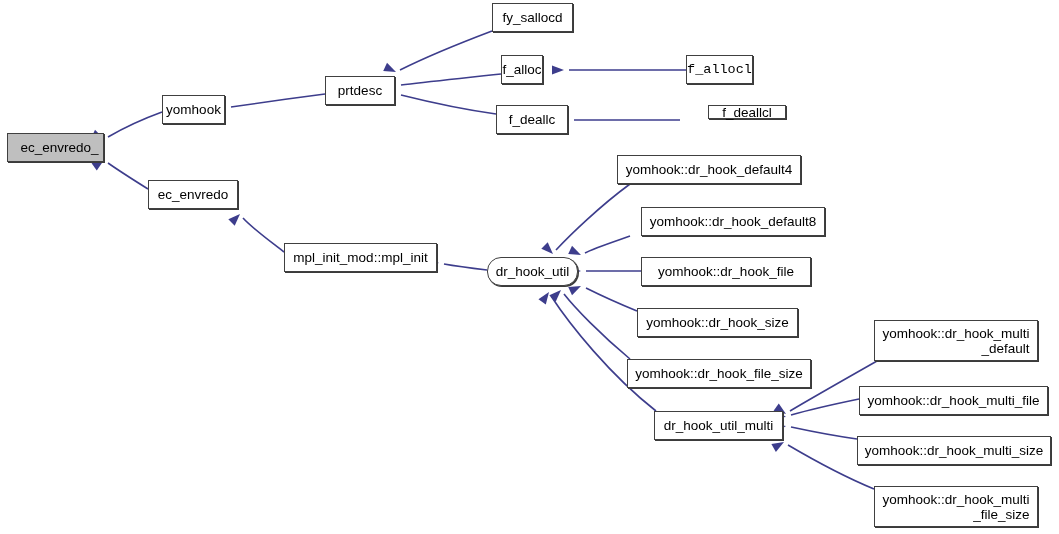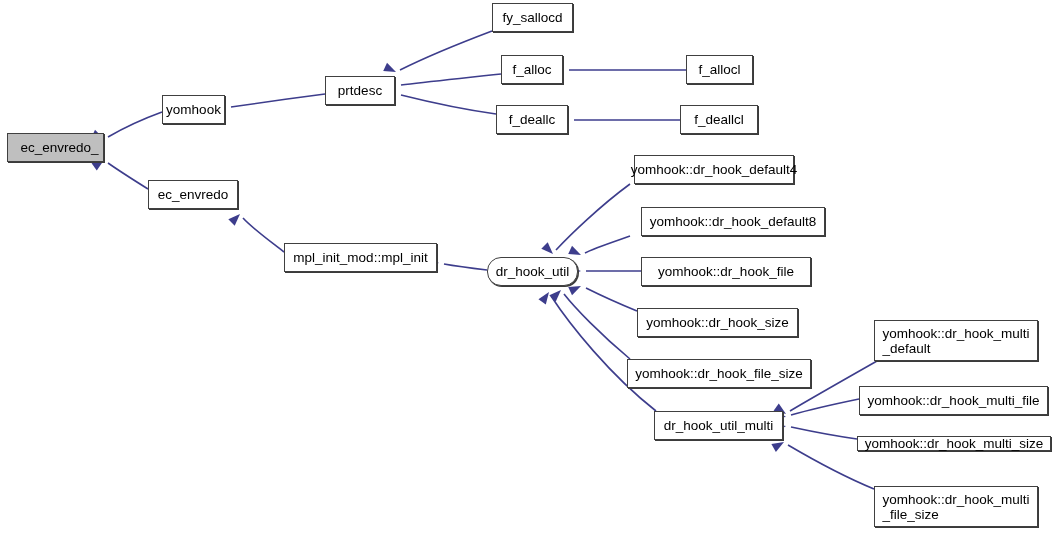--- a/index.html
+++ b/index.html
@@ -25,21 +25,21 @@
     height: 534px;
   }
   .node {
     position: absolute;
     box-sizing: border-box;
     border: 1px solid #404040;
     background: #ffffff;
     color: #000000;
     font-size: 13.5px;
     line-height: 15px;
-    text-align: left;
+    text-align: right;
     display: flex;
     align-items: center;
     justify-content: center;
     white-space: pre;
     letter-spacing: 0px;
     box-shadow: 1px 1px 0 0 #3b3b3b;
     z-index: 2;
   }
   .node.highlight {
     background: #bfbfbf;
@@ -134,33 +134,33 @@
       <g>
         <path d="M 874,489 C 840,475 805,455 788,445" fill="none" stroke="#3d3d8c" stroke-width="1.6"></path>
         <polygon points="0,0 -12,-4.5 -12,4.5" fill="#3d3d8c" transform="translate(784,442) rotate(-30)"></polygon>
       </g>
     </svg>
   <div id="node-layer">
       <div class="node highlight" style="left: 7px; top: 133px; width: 97px; height: 29px; background: rgb(191, 191, 191);"><span class="node-label">ec_envredo_</span></div>
       <div class="node" style="left: 162px; top: 95px; width: 63px; height: 29px;"><span class="node-label">yomhook</span></div>
       <div class="node" style="left: 325px; top: 76px; width: 70px; height: 29px;"><span class="node-label">prtdesc</span></div>
       <div class="node" style="left: 492px; top: 3px; width: 81px; height: 29px;"><span class="node-label">fy_sallocd</span></div>
-      <div class="node" style="left: 501px; top: 55px; width: 62px; height: 29px;"><span class="node-label">f_alloc</span></div>
-      <div class="node" style="left: 686px; top: 55px; width: 67px; height: 29px;"><span class="node-label">f_allocl</span></div>
+      <div class="node" style="left: 501px; top: 55px; width: 42px; height: 29px;"><span class="node-label">f_alloc</span></div>
+      <div class="node" style="left: 686px; top: 55px; width: 67px; height: 29px; font-family: Liberation Mono, monospace;"><span class="node-label">f_allocl</span></div>
       <div class="node" style="left: 496px; top: 105px; width: 72px; height: 29px;"><span class="node-label">f_deallc</span></div>
-      <div class="node" style="left: 680px; top: 105px; width: 78px; height: 29px;"><span class="node-label">f_deallcl</span></div>
+      <div class="node" style="left: 708px; top: 105px; width: 78px; height: 14px;"><span class="node-label">f_deallcl</span></div>
       <div class="node" style="left: 148px; top: 180px; width: 90px; height: 29px;"><span class="node-label">ec_envredo</span></div>
       <div class="node" style="left: 284px; top: 243px; width: 153px; height: 29px;"><span class="node-label">mpl_init_mod::mpl_init</span></div>
       <div class="node" style="left: 487px; top: 257px; width: 91px; height: 29px; border-radius: 14px;"><span class="node-label">dr_hook_util</span></div>
-      <div class="node" style="left: 634px; top: 155px; width: 160px; height: 29px;"><span class="node-label">yomhook::dr_hook_default4</span></div>
+      <div class="node" style="left: 617px; top: 155px; width: 184px; height: 29px;"><span class="node-label">yomhook::dr_hook_default4</span></div>
       <div class="node" style="left: 641px; top: 207px; width: 184px; height: 29px;"><span class="node-label">yomhook::dr_hook_default8</span></div>
       <div class="node" style="left: 641px; top: 257px; width: 170px; height: 29px;"><span class="node-label">yomhook::dr_hook_file</span></div>
       <div class="node" style="left: 637px; top: 308px; width: 161px; height: 29px;"><span class="node-label">yomhook::dr_hook_size</span></div>
       <div class="node" style="left: 627px; top: 359px; width: 184px; height: 29px;"><span class="node-label">yomhook::dr_hook_file_size</span></div>
       <div class="node" style="left: 654px; top: 411px; width: 129px; height: 29px;"><span class="node-label">dr_hook_util_multi</span></div>
       <div class="node" style="left: 874px; top: 320px; width: 164px; height: 41px;"><span class="node-label">yomhook::dr_hook_multi
 _default</span></div>
       <div class="node" style="left: 859px; top: 386px; width: 189px; height: 29px;"><span class="node-label">yomhook::dr_hook_multi_file</span></div>
-      <div class="node" style="left: 857px; top: 436px; width: 194px; height: 15px;"><span class="node-label">yomhook::dr_hook_multi_size</span></div>
+      <div class="node" style="left: 857px; top: 436px; width: 194px; height: 29px;"><span class="node-label">yomhook::dr_hook_multi_size</span></div>
       <div class="node" style="left: 874px; top: 486px; width: 164px; height: 41px;"><span class="node-label">yomhook::dr_hook_multi
 _file_size</span></div>
     </div>
 </div>
 
 </body></html>

